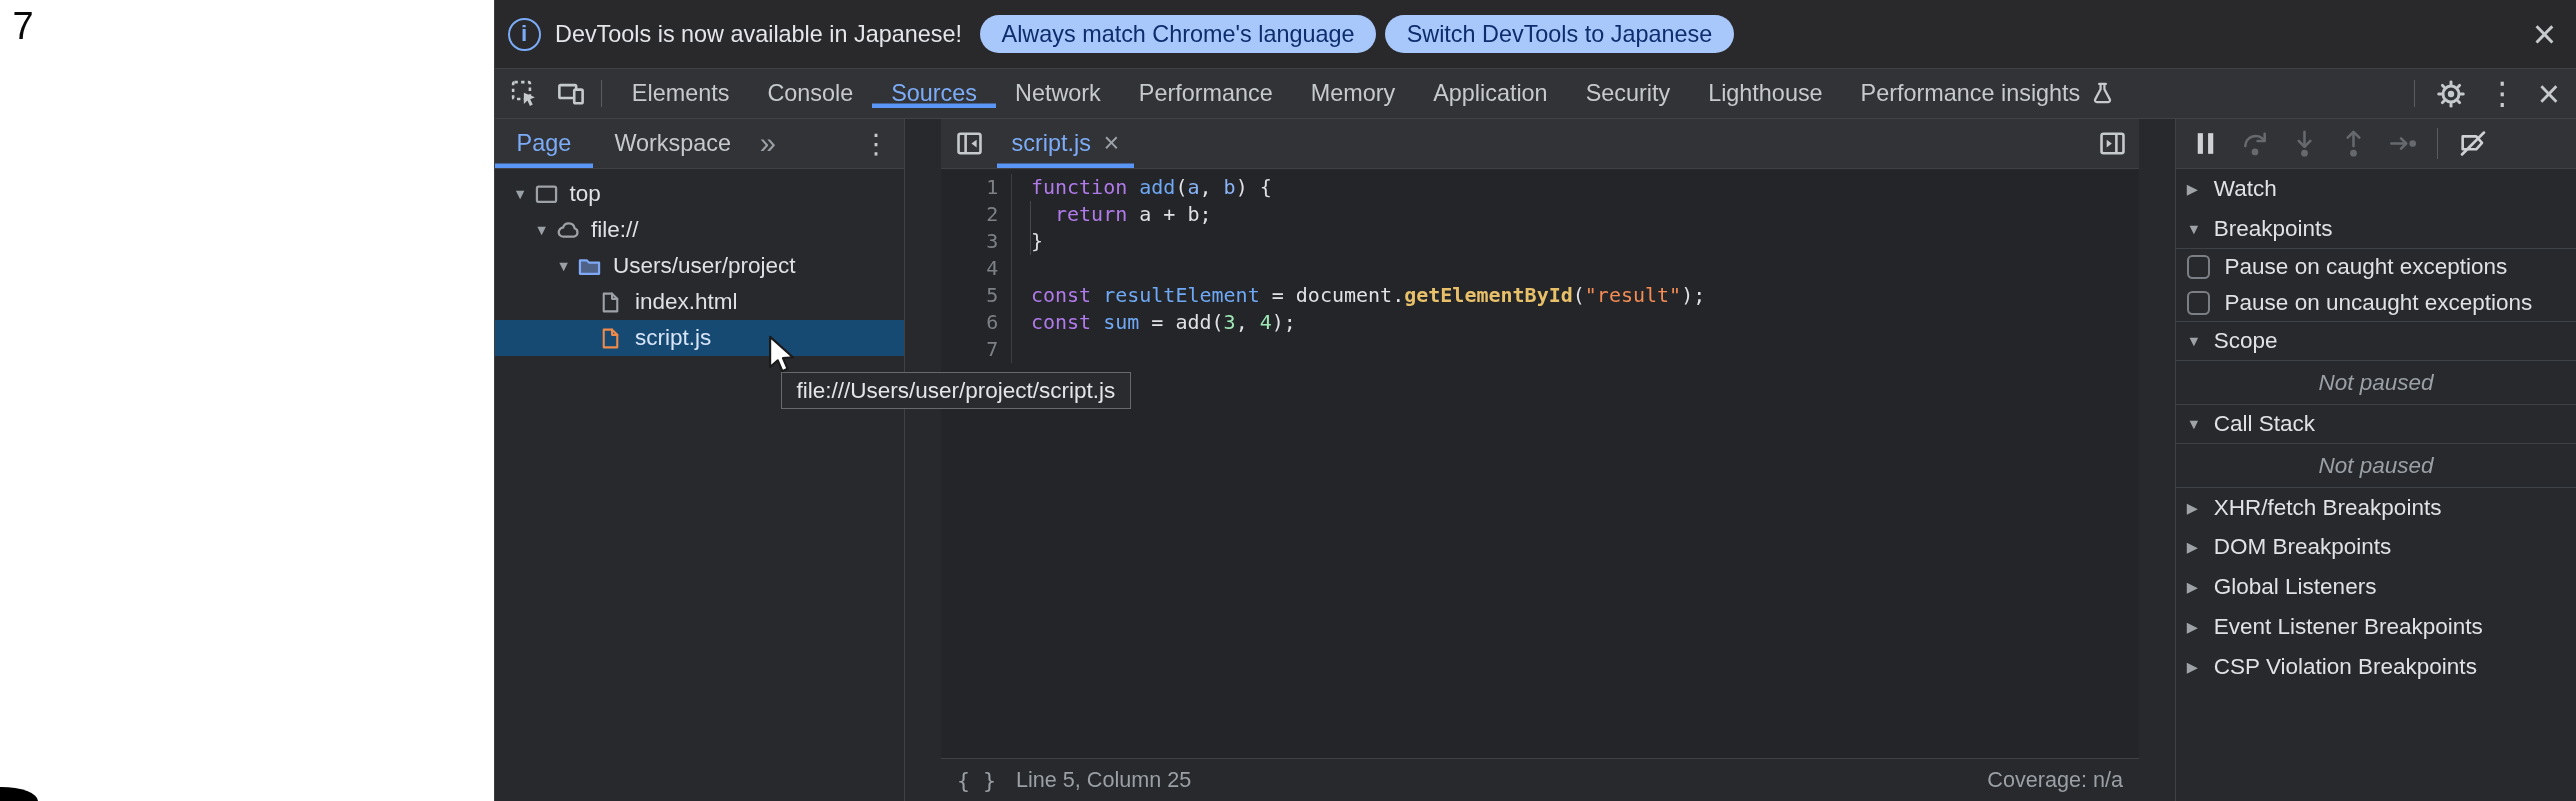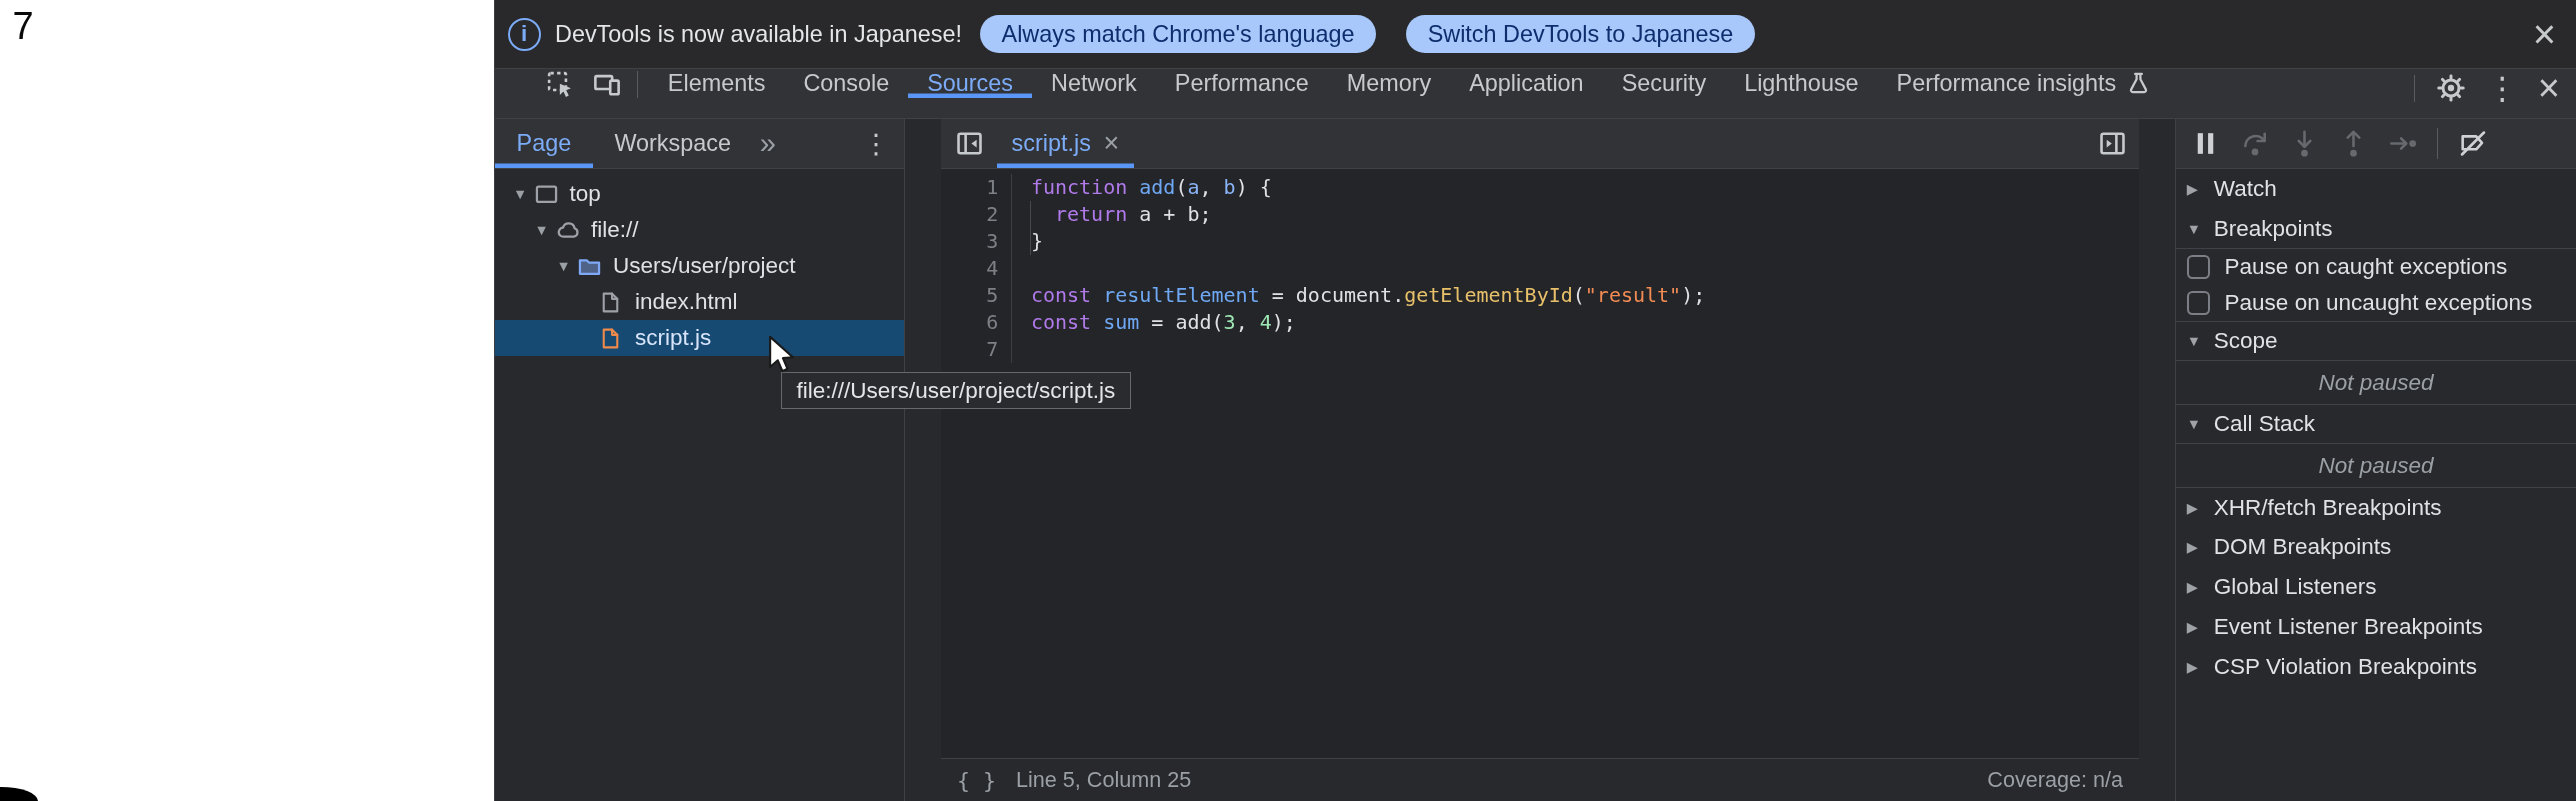--- a/index.html
+++ b/index.html
@@ -17,32 +17,32 @@
               display:flex; flex-direction:column; background:#28292c; color:#dfe1e5;
               border-left:0.9px solid #3c3d40; }
 
   
   .infobar { height:69px; flex:0 0 69px; background:#29292c; border-bottom:0.9px solid #404144;
              display:flex; align-items:center; padding-left:12.6px; }
   .info-icon { width:33px; height:33px; border-radius:50%; border:2.7px solid #7cacf8;
                color:#7cacf8; display:flex; align-items:center; justify-content:center;
                font-size:22.5px; font-weight:bold; flex:0 0 33px; }
   .infobar-msg { font-size:23.4px; margin-left:14.4px; color:#e4e6e9; }
-  .infobar-actions { display:flex; gap:30px; margin-left:18px; align-items:flex-end; }
+  .infobar-actions { display:flex; gap:9px; margin-left:18px; align-items:flex-end; }
   .pill { height:38px; border-radius:19px; padding:0 21.6px; font-size:23.4px; font-weight:500;
           display:flex; align-items:center; border:none; cursor:pointer;
           font-family:"Liberation Sans", sans-serif; }
   .pill.filled { background:#a8c7fa; color:#0d2d6d; }
   .pill.outline { background:transparent; border:1.8px solid #82aef8; color:#9aa0a6; }
   .infobar-close { margin-left:auto; margin-right:20px; font-size:40px; color:#c7cacd;
                    line-height:1; cursor:pointer; }
 
   
   .tabbar { height:50px; flex:0 0 50px; background:#323336; border-bottom:0.9px solid #404144;
-            display:flex; align-items:flex-start;padding-left:36px; }
+            display:flex; align-items:center; }
   .tabbar-icons { display:flex; align-items:center; gap:14.4px; padding:0 10.8px 0 14.4px; }
   .icon-btn { display:flex; align-items:center; justify-content:center; cursor:pointer; }
   .vsep { width:0.9px; height:27px; background:#5a5b5e; }
   .tabs { display:flex; align-items:stretch; }
   .tab { display:flex; align-items:center; padding:0 19px; font-size:23.4px; color:#c7cacd;
          cursor:pointer; gap:9px; }
   .tab.active { color:#7cacf8; box-shadow:inset 0 -4.5px 0 #5a96f5; }
   .tabbar-right { margin-left:auto; display:flex; align-items:center; gap:20px; padding-right:16px; }
   .tabbar-right .glyph { font-size:31px; color:#c7cacd; }
   .close-x { font-size:38px; color:#c7cacd; line-height:1; }
@@ -78,21 +78,21 @@
   .file-tab .tab-close { color:#9aa0a6; font-size:27px; line-height:1; }
   .filetab-spacer { flex:1; }
   .code { flex:1; padding-top:5.4px; font-family:"DejaVu Sans Mono", monospace; font-size:20px;
           overflow:hidden; }
   .line { display:flex; height:27px; line-height:27px; }
   .ln { width:70px; flex:0 0 70px; text-align:right; color:#7d8187; padding-right:12.6px; }
   .gutter-edge { width:0.9px; flex:0 0 0.9px; background:#3c3f42; }
   .code-text { padding-left:19px; white-space:pre; color:#dfe1e5; position:relative; }
   .guide { position:absolute; left:18px; top:0; width:0.9px; height:27px; background:#45484c; }
   .tok-kw { color:#b07aeb; } .tok-fn { color:#6fa9f5; } .tok-vr { color:#8ab4f8; }
-  .tok-pr { color:#e8c06a; } .tok-st { color:#f28b54; } .tok-nm { color:#9ee8b5; }
+  .tok-pr { color:#e8c06a;font-weight:bold; } .tok-st { color:#f28b54; } .tok-nm { color:#9ee8b5; }
   .tok-pl { color:#dfe1e5; }
 
   .statusbar { height:43px; flex:0 0 43px; border-top:0.9px solid #404144; background:#28292c;
                display:flex; align-items:center; font-size:21.6px; color:#9aa0a6; padding:0 16px; }
   .braces { font-family:"DejaVu Sans Mono", monospace; font-size:21.6px; margin-right:20px; cursor:pointer; }
   .coverage { margin-left:auto; }
 
   
   .sidebar { width:401px; flex:0 0 401px; border-left:0.9px solid #404144; background:#28292c;
              display:flex; flex-direction:column; font-size:22.5px; }

